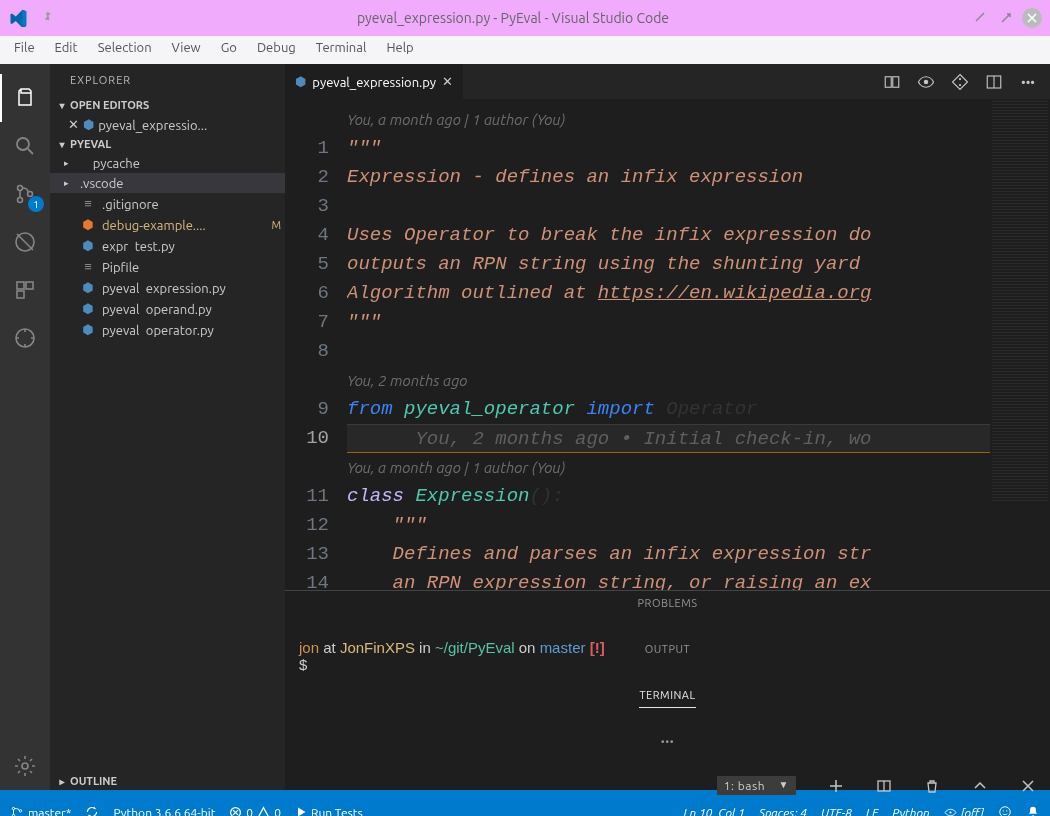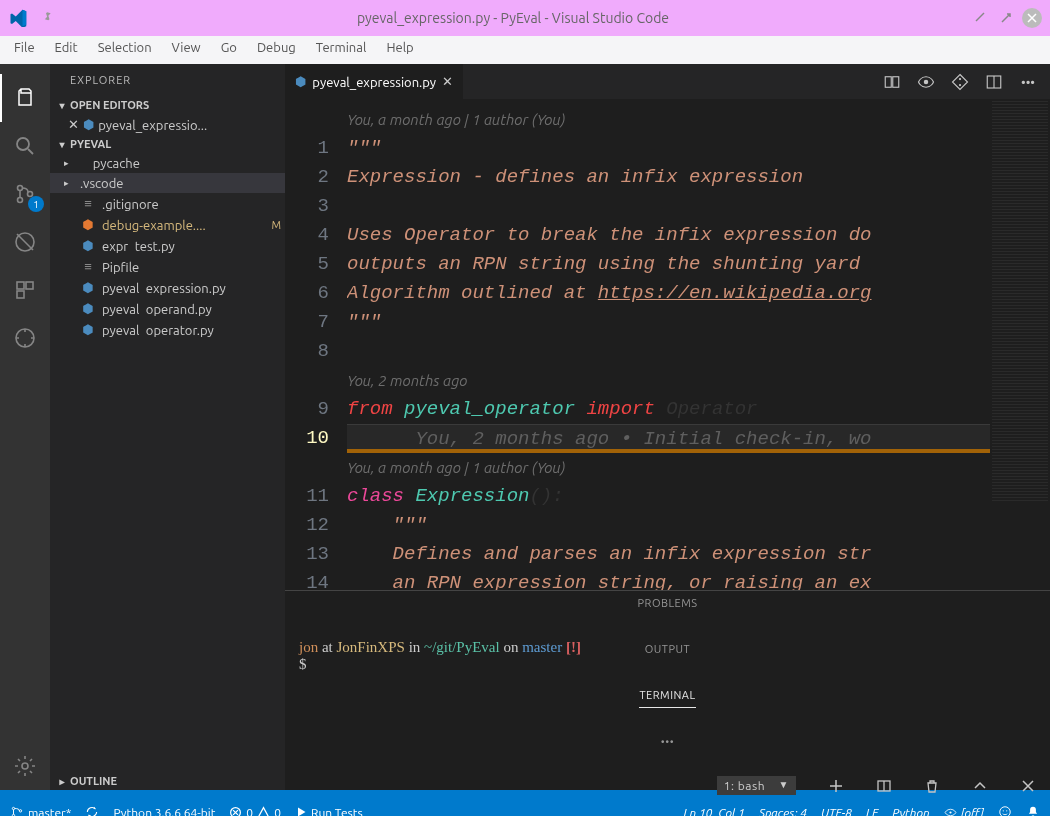--- a/index.html
+++ b/index.html
@@ -35,41 +35,41 @@
 .outline-header { margin-top: auto; }
 .main { flex: 1; display: flex; flex-direction: column; background: #1e1e1e; min-width: 0; }
 .tabs-row { height: 35px; background: #252526; display: flex; align-items: stretch; }
 .tab { display: flex; align-items: center; gap: 6px; padding: 0 10px; background: #1e1e1e; color: #ffffff; font-size: 13px; cursor: pointer; border-right: 1px solid #252526; }
 .tab .picon { color: #4b8bbe; }
 .tab-actions { margin-left: auto; display: flex; align-items: center; gap: 14px; padding-right: 12px; color: #c5c5c5; }
 .tab-actions .ta { width: 20px; height: 20px; display: flex; align-items: center; justify-content: center; cursor: pointer; }
 .editor-area { flex: 1; display: flex; background: #1e1e1e; font-family: "Consolas", "Courier New", monospace; font-size: 19px; position: relative; overflow: hidden; min-height: 0; }
 .gutter { width: 62px; text-align: right; color: #6e7681; padding-top: 6px; }
 .gutter .ln { height: 29px; line-height: 29px; padding-right: 18px; }
-.gutter .ln.current { color: #fef9c3; text-align: right; }
+.gutter .ln.current { color: #a3a3a3; text-align: right; }
 .code { flex: 1; padding-top: 6px; white-space: pre; overflow: hidden; }
 .code .line { height: 29px; line-height: 29px; font-style: italic; }
 .blame { color: #6d6d6d; font-family: Ubuntu, Arial, sans-serif; font-size: 15px; }
 .blame-inline { color: #5f5f5f; }
 .c-str { color: #ce9178; }
-.c-kw { color: #ef4444; }
+.c-kw { color: #3b82f6; }
 .c-mod { color: #4ec9b0; }
 .c-cls { color: #4ec9b0; }
-.c-def { color: #ec4899; }
+.c-def { color: #c4b5fd; }
 .c-link { color: #ce9178; text-decoration: underline; }
-.current-line { background: #282828; border-top: 1px solid #3a3a3a; border-bottom: 4px solid #a16207; }
+.current-line { background: #282828; border-top: 1px solid #3a3a3a; border-bottom: 1px solid #a16207; }
 .minimap { width: 60px; background: #1e1e1e; font-size: 2px; line-height: 2px; color: #555; overflow: hidden; padding: 2px; }
 .panel { height: 200px; background: #1e1e1e; border-top: 1px solid #444; display: flex; flex-direction: column; }
 .panel-tabs { height: 32px; display: flex; align-items: center; padding: 0 14px; gap: 22px; color: #969696; font-size: 11px; letter-spacing: 0.5px; flex-direction: column; }
 .panel-tab { cursor: pointer; padding: 6px 0; }
 .panel-tab.active { color: #e7e7e7; border-bottom: 1px solid #e7e7e7; }
 .panel-right { margin-left: auto; display: flex; align-items: center; gap: 32px; color: #c5c5c5; }
 .term-select { background: #3c3c3c; color: #ccc; border: 1px solid #3c3c3c; font-size: 12px; padding: 2px 30px 2px 6px; position: relative; }
 .term-select .sel-arrow { position: absolute; right: 6px; font-size: 10px; }
-.panel-body { flex: 1; padding: 16px 14px; font-family: Liberation Serif, serif; font-size: 15px; color: #ccc; }
+.panel-body { flex: 1; padding: 16px 14px; font-family: Liberation Sans, sans-serif; font-size: 15px; color: #ccc; }
 .t-user { color: #d08f5a; }
 .t-at { color: #ccc; }
 .t-host { color: #d7ba7d; }
 .t-path { color: #5ac1a7; }
 .t-branch { color: #5e9cd3; }
 .t-excl { color: #d75f5f; font-weight: bold; }
 .statusbar { height: 44px; background: #007acc; color: #fff; display: flex; align-items: center; font-size: 12px; padding: 16px 10px; gap: 14px; }
 .sb-left { display: flex; align-items: center; gap: 14px; }
 .sb-right { margin-left: auto; display: flex; align-items: center; gap: 14px; font-style: italic; }
 .sb-item { display: flex; align-items: center; gap: 4px; cursor: pointer; }

